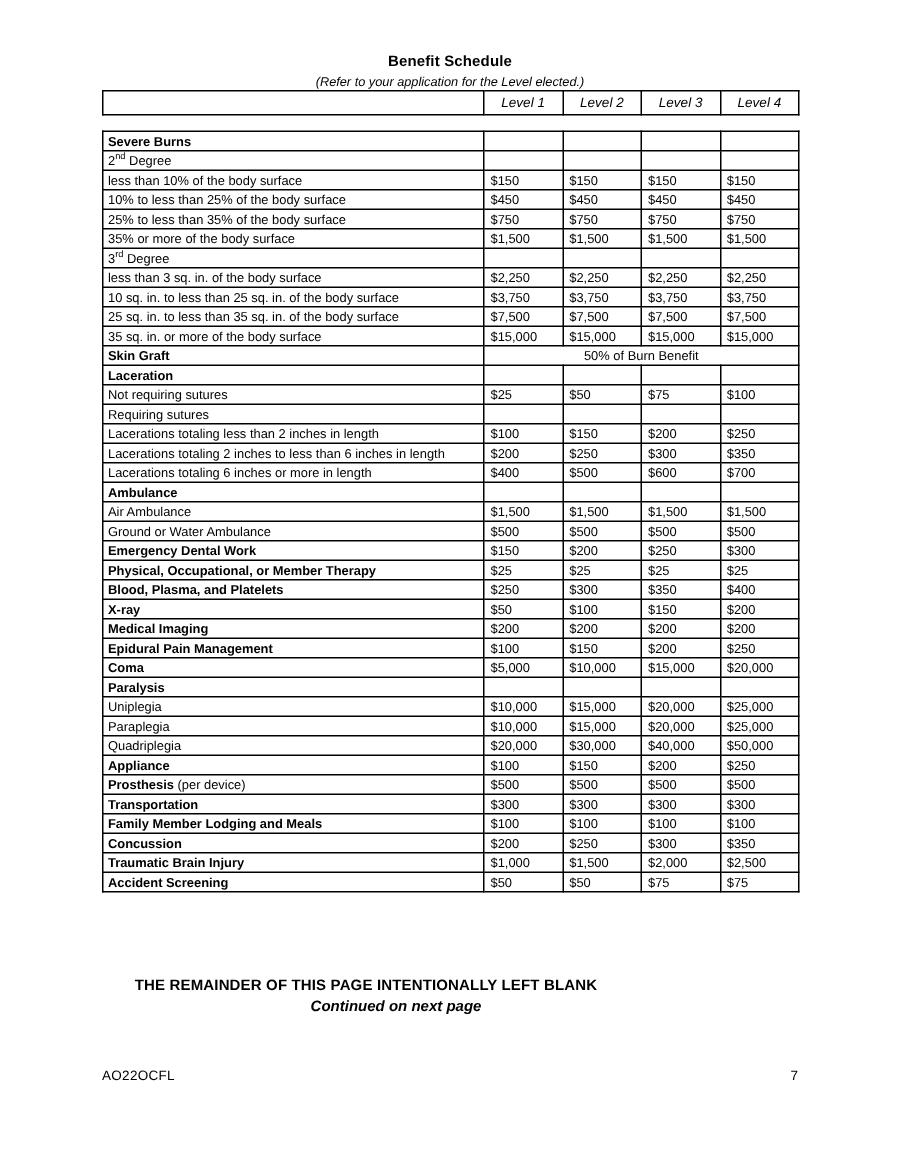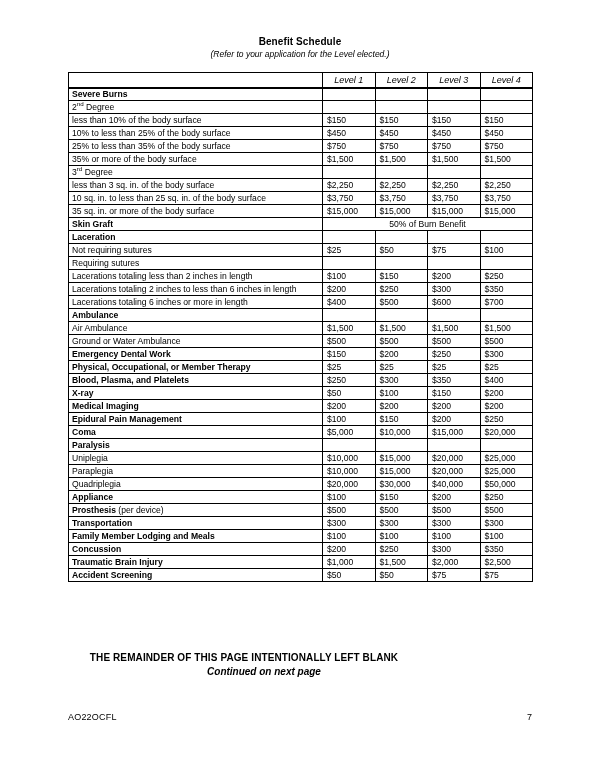--- a/index.html
+++ b/index.html
@@ -62,21 +62,21 @@
     line-height: 10.5px;
     height: 12px;
   }
 
   
   col.c-label { width: 254px; }
   col.c-val   { width: 52.5px; }
 
   
   #levels-table {
-    top: 72px;
+    top: 60px;
     padding-left: 15px;
   }
   #levels-table td {
     height: 15px;
     font-style: italic;
     font-size: 9px;
     text-align: center;
   }
   #levels-table td.blank-head {
     text-align: left;
@@ -244,20 +244,27 @@
           <td class="val">$2,250</td>
           <td class="val">$2,250</td>
         </tr>
         <tr class="row-tall">
           <td class="label ind2 wrapcell">10 sq. in. to less than 25 sq. in. of the body surface</td>
           <td class="val">$3,750</td>
           <td class="val">$3,750</td>
           <td class="val">$3,750</td>
           <td class="val">$3,750</td>
         </tr>
+        <tr class="row-tall">
+          <td class="label ind2 wrapcell">25 sq. in. to less than 35 sq. in. of the body surface</td>
+          <td class="val">$7,500</td>
+          <td class="val">$7,500</td>
+          <td class="val">$7,500</td>
+          <td class="val">$7,500</td>
+        </tr>
         <tr>
           <td class="label ind2">35 sq. in. or more of the body surface</td>
           <td class="val">$15,000</td>
           <td class="val">$15,000</td>
           <td class="val">$15,000</td>
           <td class="val">$15,000</td>
         </tr>
         <tr>
           <td class="label ind0">Skin Graft</td>
           <td class="merged-note" colspan="4">50% of Burn Benefit</td>

